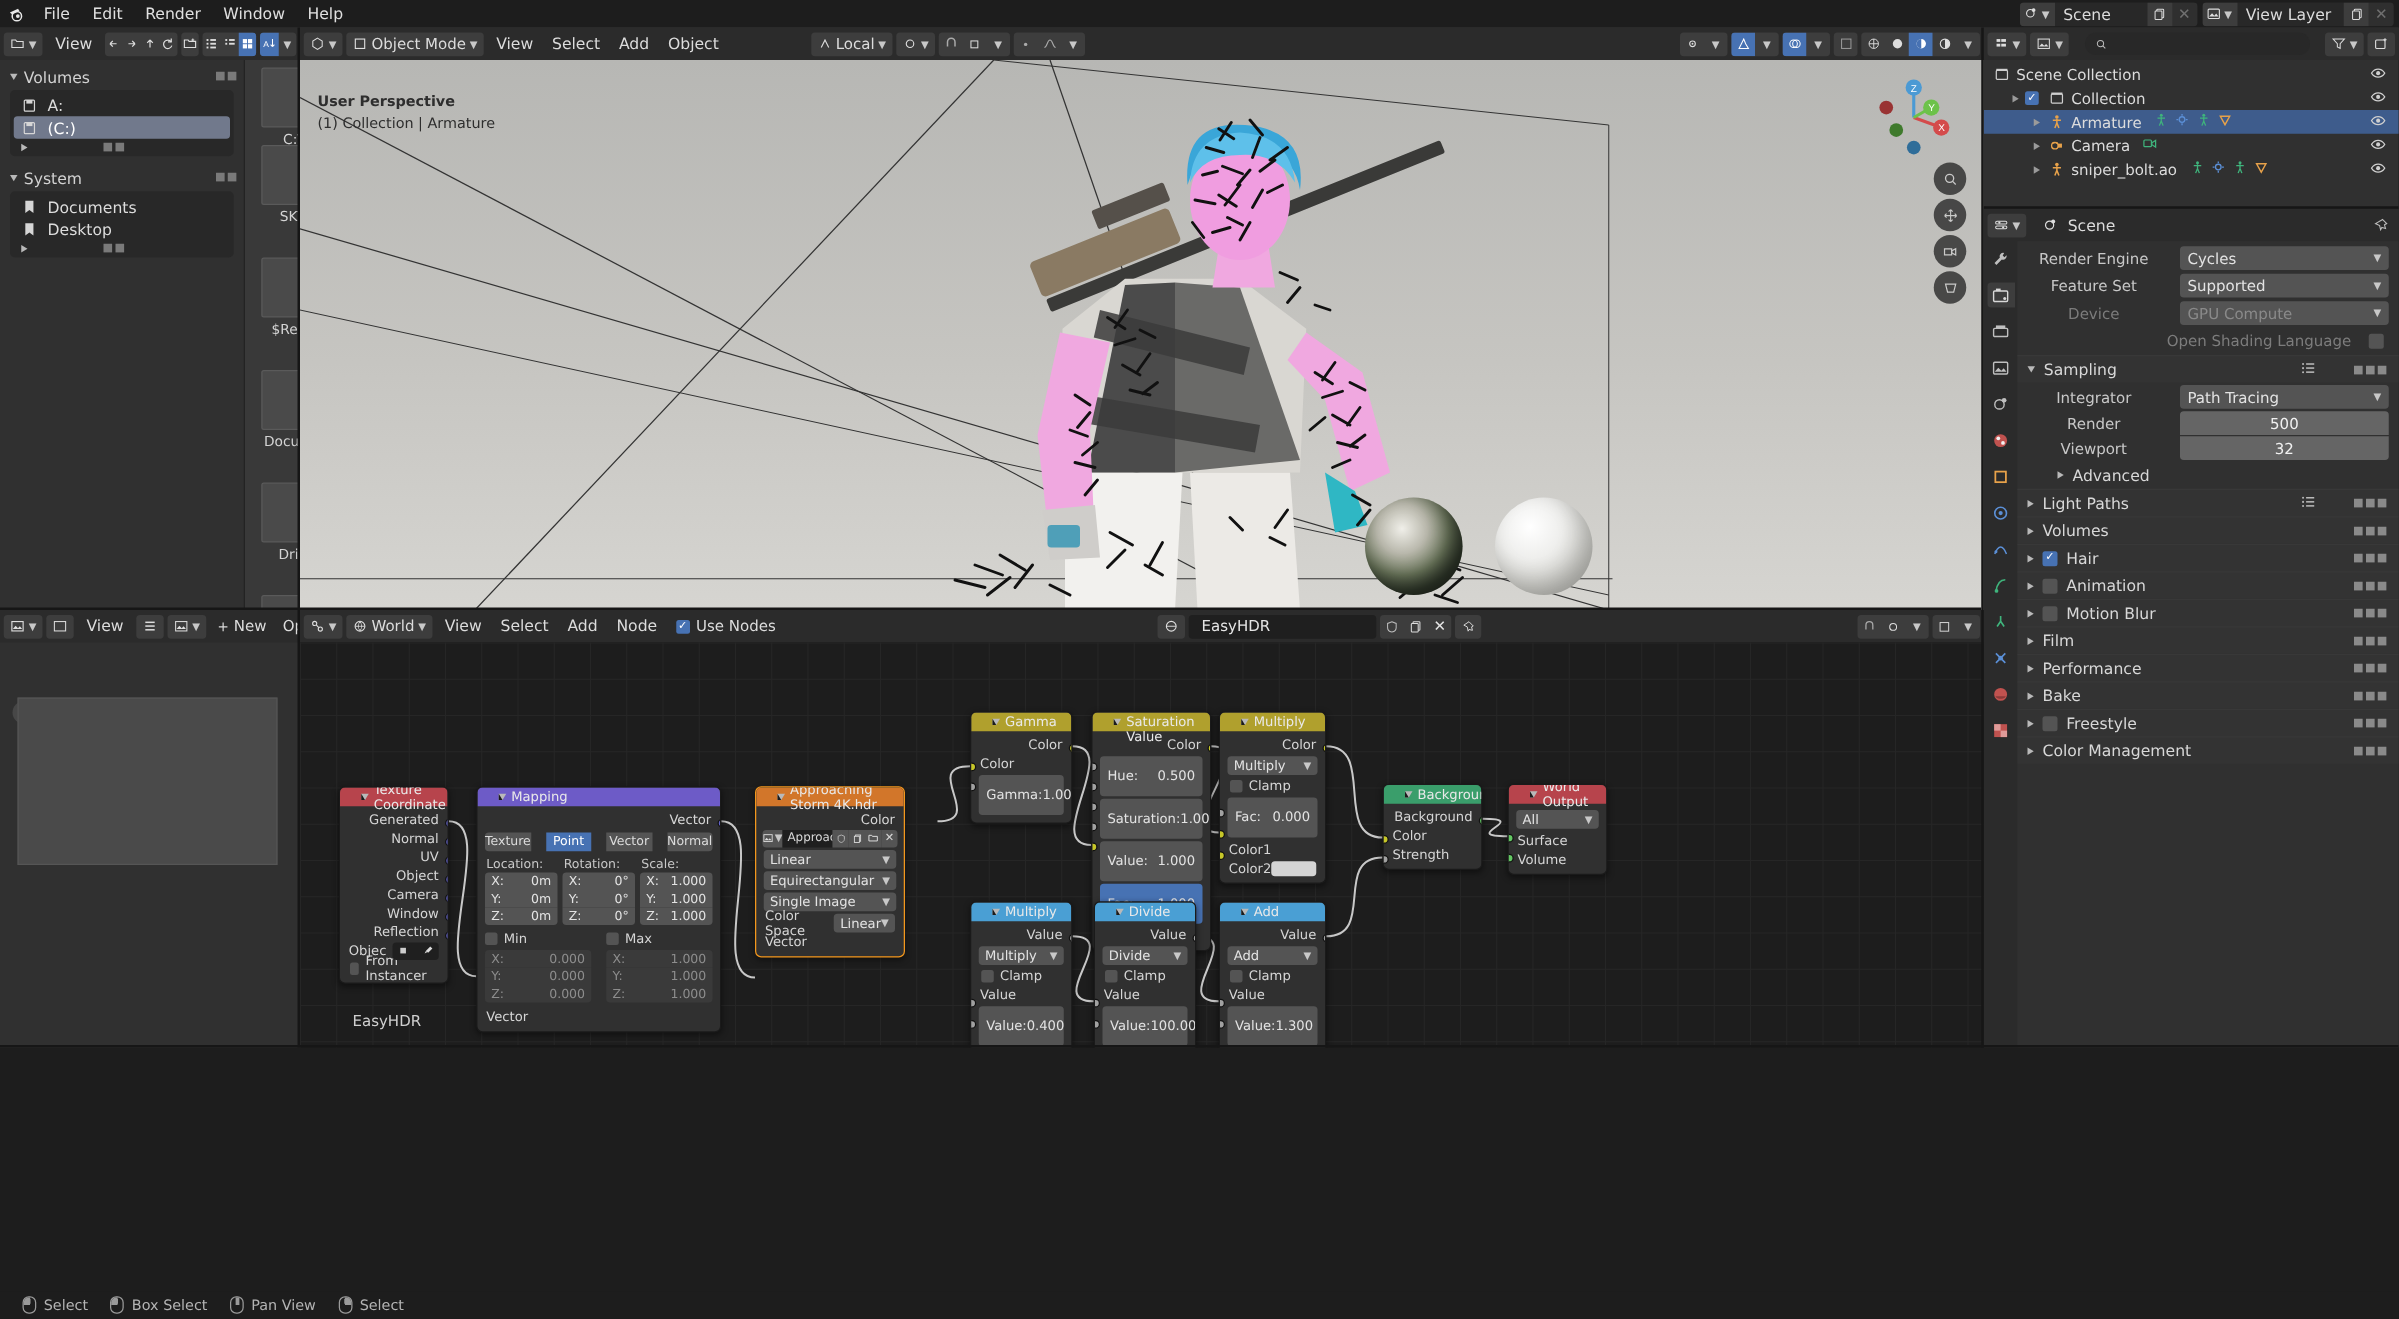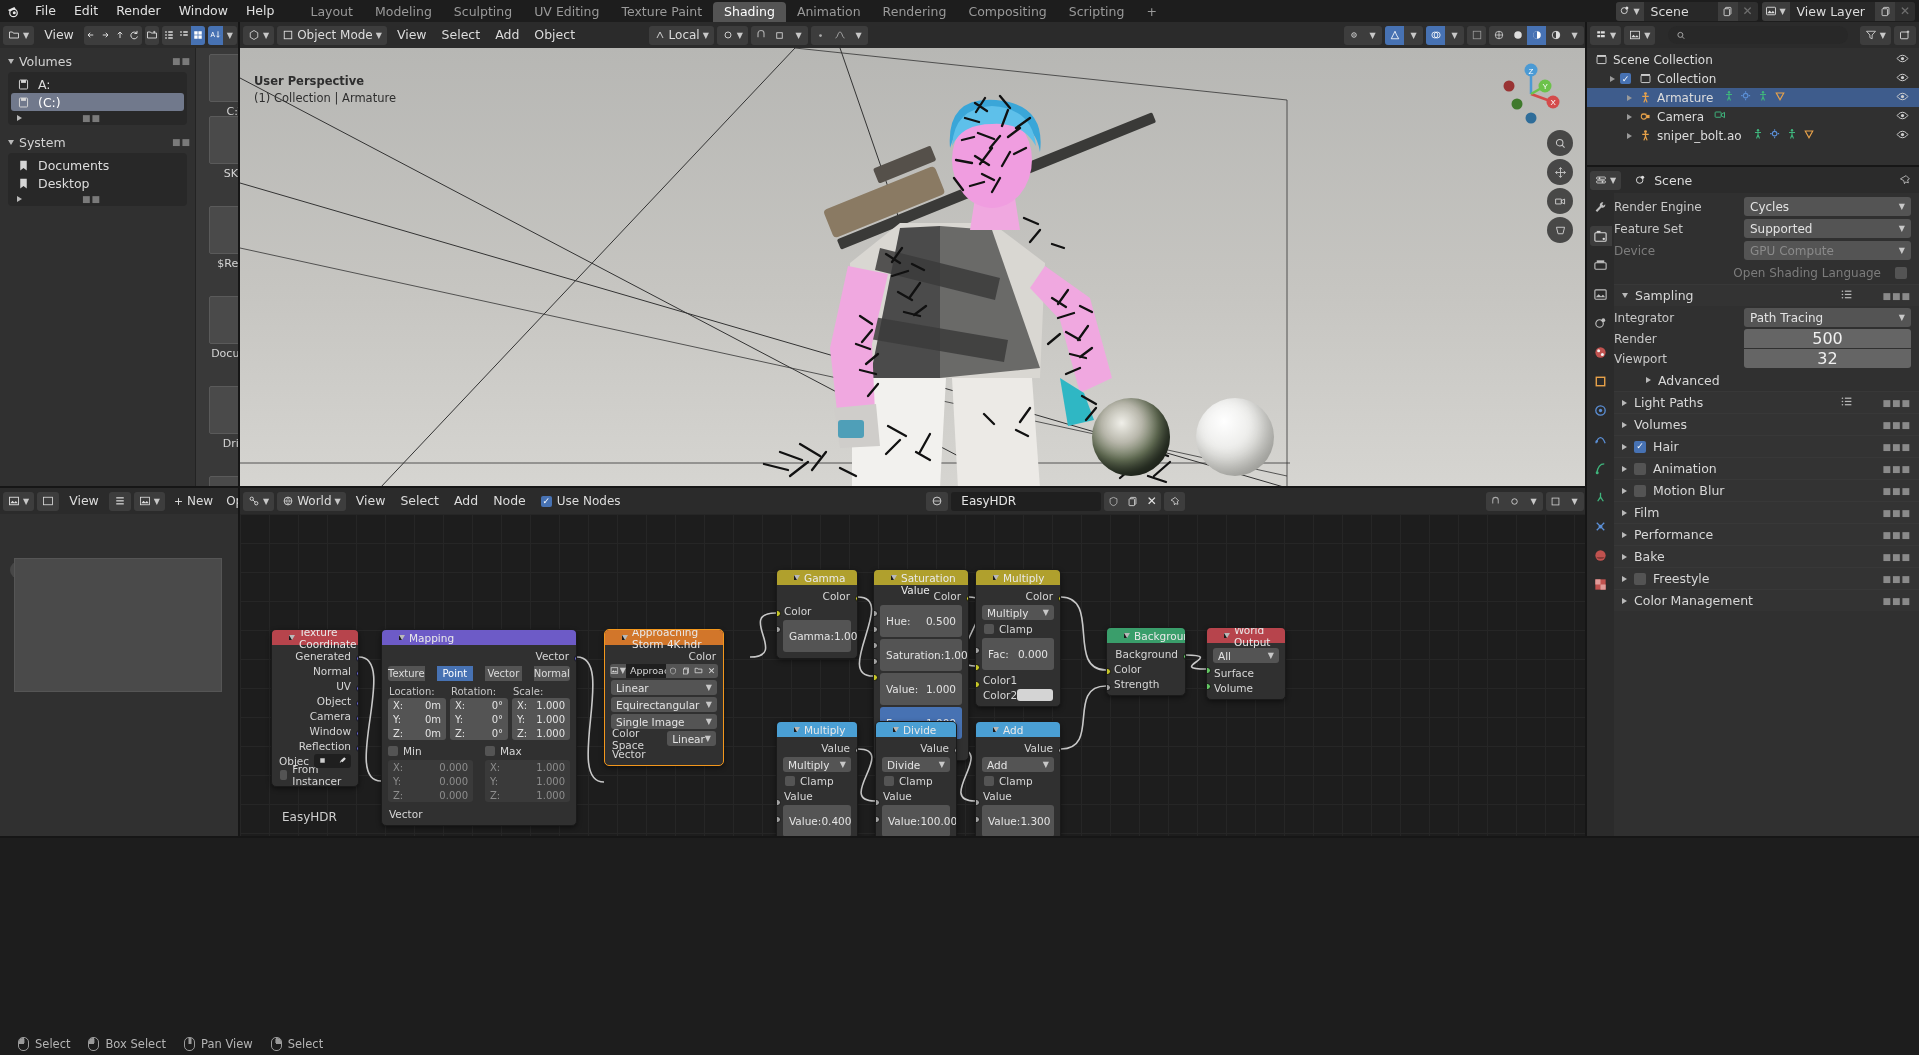--- a/index.html
+++ b/index.html
@@ -134,27 +134,27 @@
 
   
   .props { position:absolute; left:1587px; top:167px; width:332px; height:671px; background:#303030; }
   .props-tabbar { position:absolute; left:0; top:26px; width:27px; bottom:0; background:#2b2b2b;
                   padding-top:4px; display:flex; flex-direction:column; align-items:center; gap:9px; }
   .ptab { width:22px; height:20px; display:flex; align-items:center; justify-content:center; border-radius:3px 0 0 3px; }
   .ptab.active { background:#3d3d3d; }
   .props-body { position:absolute; left:27px; top:26px; right:0; bottom:0; background:#303030; padding-top:2px; }
   .pbreadcrumb { display:flex; align-items:center; gap:7px; height:22px; padding:0 10px; font-size:12.5px; color:#dcdcdc; }
   .prow { display:flex; align-items:center; height:21px; margin:1px 8px 1px 0; gap:8px; }
-  .plabel { width:122px; text-align:left; font-size:12px; color:#c8c8c8; }
+  .plabel { width:122px; text-align:center; font-size:12px; color:#c8c8c8; }
   .plabel.dim { color:#7c7c7c; }
   .pdrop { flex:1; height:19px; background:#545454; border-radius:3px; display:flex; align-items:center;
            justify-content:space-between; padding:0 6px; font-size:12px; color:#e3e3e3; }
   .pdrop.dim { color:#8a8a8a; }
   .pnum { flex:1; height:19px; background:#656565; display:flex; align-items:center; justify-content:center;
-          font-size:16px; color:#f0f0f0; }
+          font-size:12px; color:#f0f0f0; }
   .pnum.top { border-radius:3px 3px 0 0; }
   .pnum.bot { border-radius:0 0 3px 3px; }
   .psection { display:flex; align-items:center; gap:7px; height:22px; padding-left:8px; font-size:12.5px;
               color:#d8d8d8; border-top:1px solid #383838; background:#333; }
   .psub { display:flex; align-items:center; gap:7px; height:22px; padding-left:22px; font-size:12.5px; color:#d8d8d8; }
   .pcheck { width:12px; height:12px; border-radius:2px; background:#545454; display:flex;
             align-items:center; justify-content:center; }
   .pcheck.on { background:#4772b3; }
   .pdots { margin-left:auto; margin-right:8px; color:#8a8a8a; font-size:9px; letter-spacing:1px; }
 
@@ -186,33 +186,20 @@
           <path d="M2 6.5L9 3.2l1.2 2L4 8z" fill="#e8e8e8"></path>
           <circle cx="8.8" cy="9.4" r="1.6" fill="#e8e8e8"></circle>
         </svg>
     </div>
     <div id="menus" style="display:flex;">
         <div class="menu-item">File</div>
         <div class="menu-item">Edit</div>
         <div class="menu-item">Render</div>
         <div class="menu-item">Window</div>
         <div class="menu-item">Help</div>
-      </div>
-    <div class="wstabs" id="wstabs">
-        <div class="wstab">Layout</div>
-        <div class="wstab">Modeling</div>
-        <div class="wstab">Sculpting</div>
-        <div class="wstab">UV Editing</div>
-        <div class="wstab">Texture Paint</div>
-        <div class="wstab active">Shading</div>
-        <div class="wstab">Animation</div>
-        <div class="wstab">Rendering</div>
-        <div class="wstab">Compositing</div>
-        <div class="wstab">Scripting</div>
-        <div class="wstab">+</div>
       </div>
 
     <div class="topbar-right">
       <div class="tb-field">
         <div class="tb-icobox">
           <svg width="12" height="12" viewBox="0 0 16 16">
               <path d="M3 7.5a4 4 0 1 0 8 0a4 4 0 0 0-8 0z" fill="none" stroke="#ddd" stroke-width="1.2"></path>
               <circle cx="10.5" cy="4" r="2" fill="#ddd"></circle>
             </svg>
           <span class="chev">▼</span>

